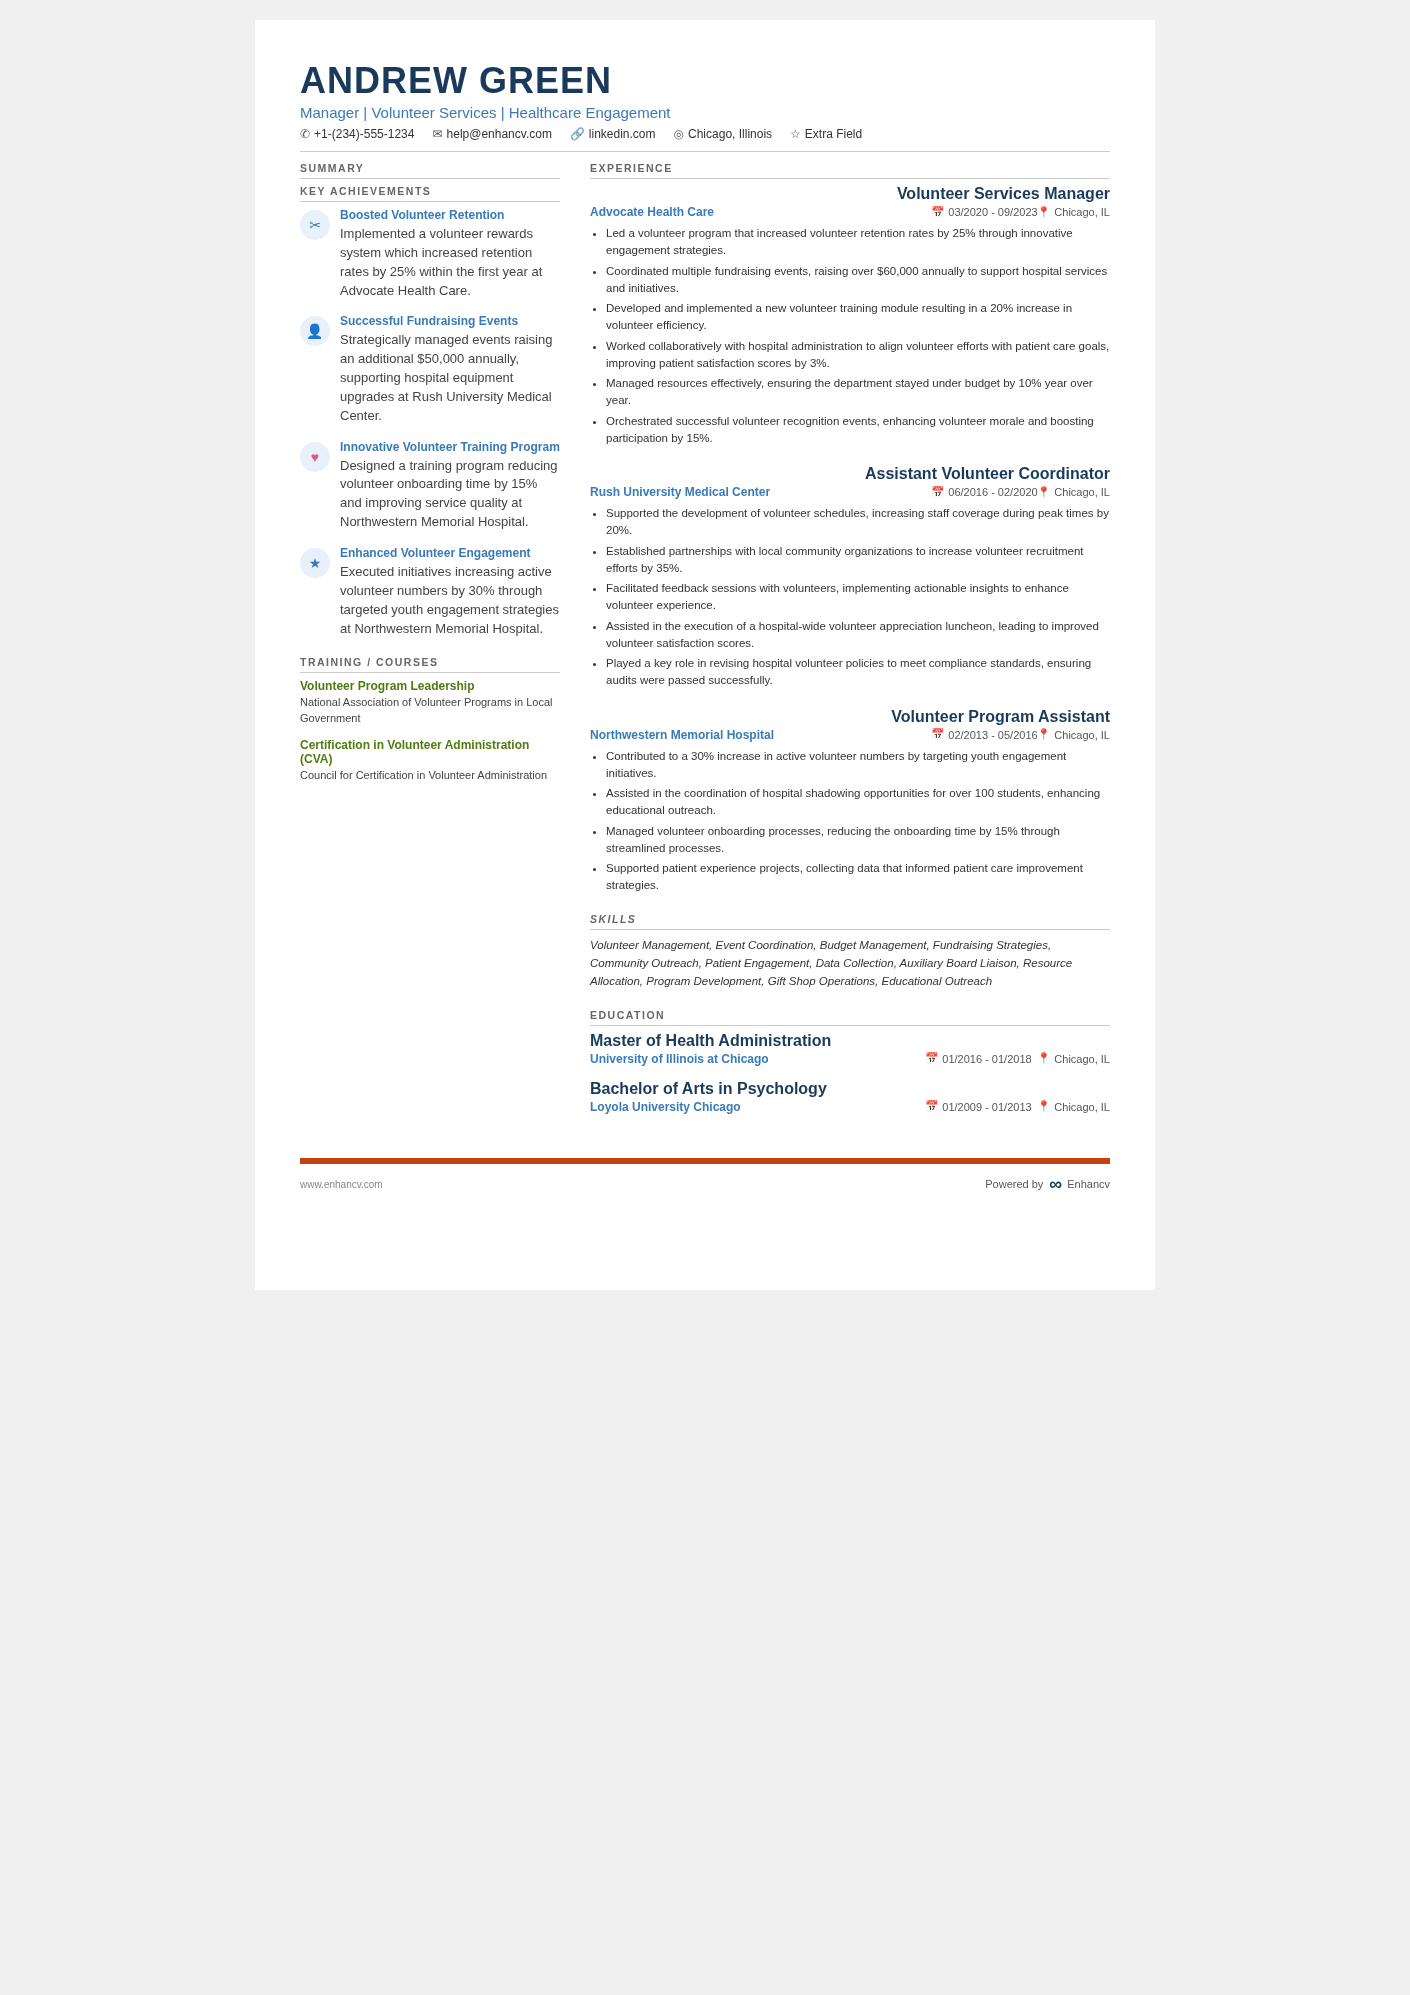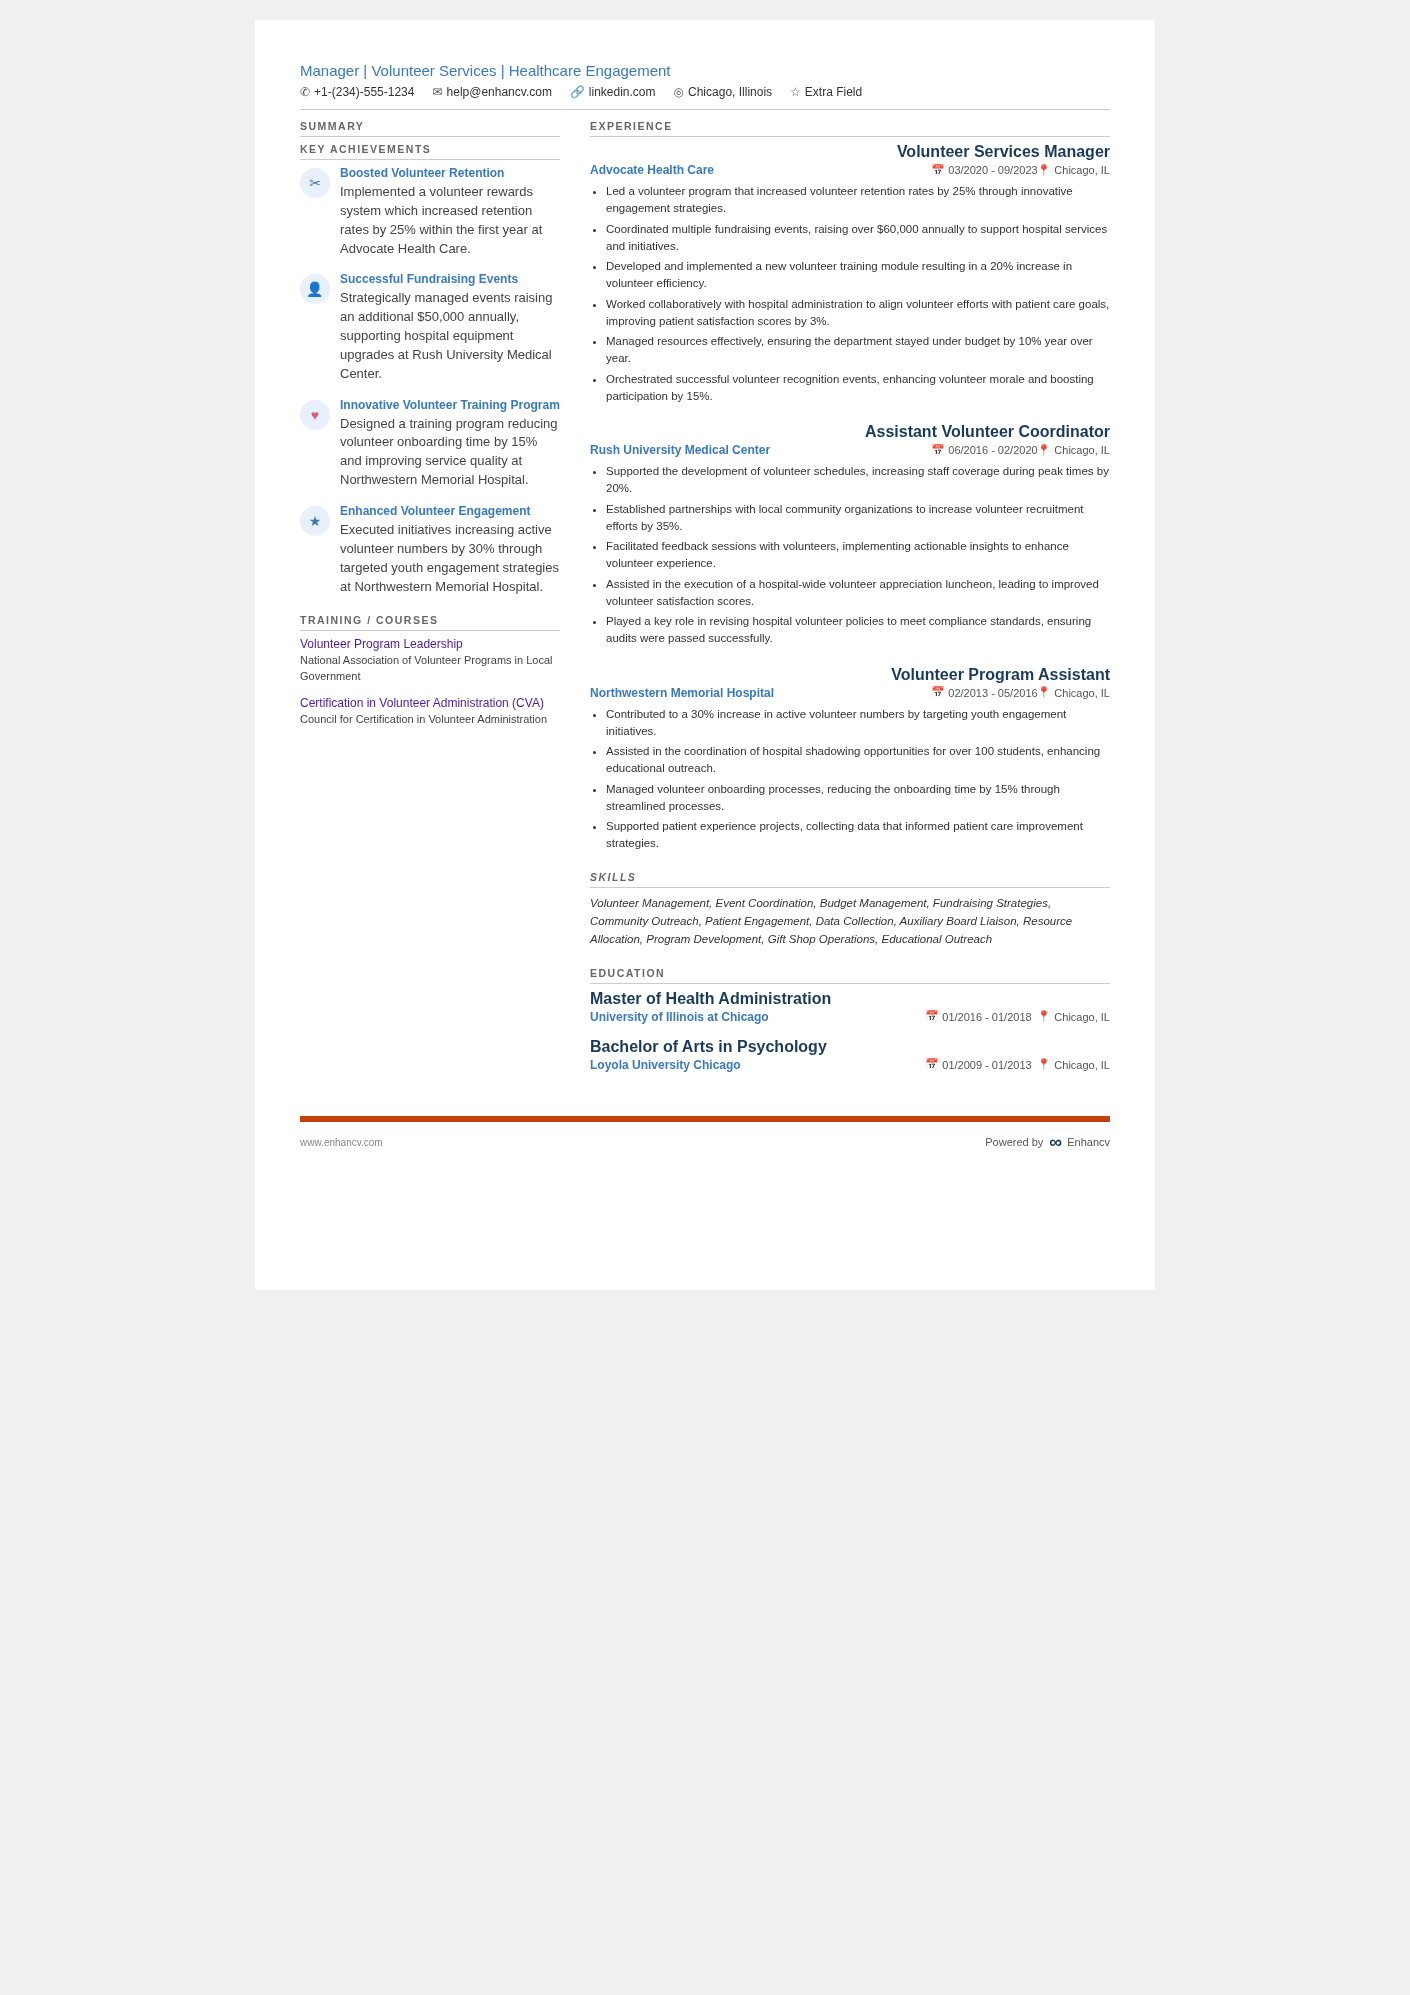--- a/index.html
+++ b/index.html
@@ -108,22 +108,22 @@
     .achievement-desc {
       font-size: 13px;
       color: #444;
       line-height: 1.45;
     }
     
     .training { margin-bottom: 18px; }
     .training-item { margin-bottom: 12px; }
     .training-name {
       font-size: 12px;
-      font-weight: 400;
-      color: #4c1d95;
+      font-weight: 700;
+      color: #4d7c0f;
       margin-bottom: 2px;
     }
     .training-org {
       font-size: 11px;
       color: #444;
       line-height: 1.4;
     }
     
     .exp-item { margin-bottom: 18px; }
     .exp-job-title {
@@ -221,20 +221,21 @@
     .footer-url { font-size: 10px; color: #888; }
     .footer-brand { display: flex; align-items: center; gap: 6px; font-size: 11px; color: #555; }
     .footer-logo { font-size: 18px; color: #1a3a5c; font-weight: 900; letter-spacing: -1px; }
   </style>
 </head>
 <body>
 
 <div class="page">
 
   <div class="header">
+    <div class="header-name">ANDREW GREEN</div>
     <div class="header-subtitle">Manager | Volunteer Services | Healthcare Engagement</div>
     <div class="header-contact">
       <span>
         <span class="contact-icon">✆</span>
         <span>+1-(234)-555-1234</span>
       </span>
       <span>
         <span class="contact-icon">✉</span>
         <span>help@enhancv.com</span>
       </span>

